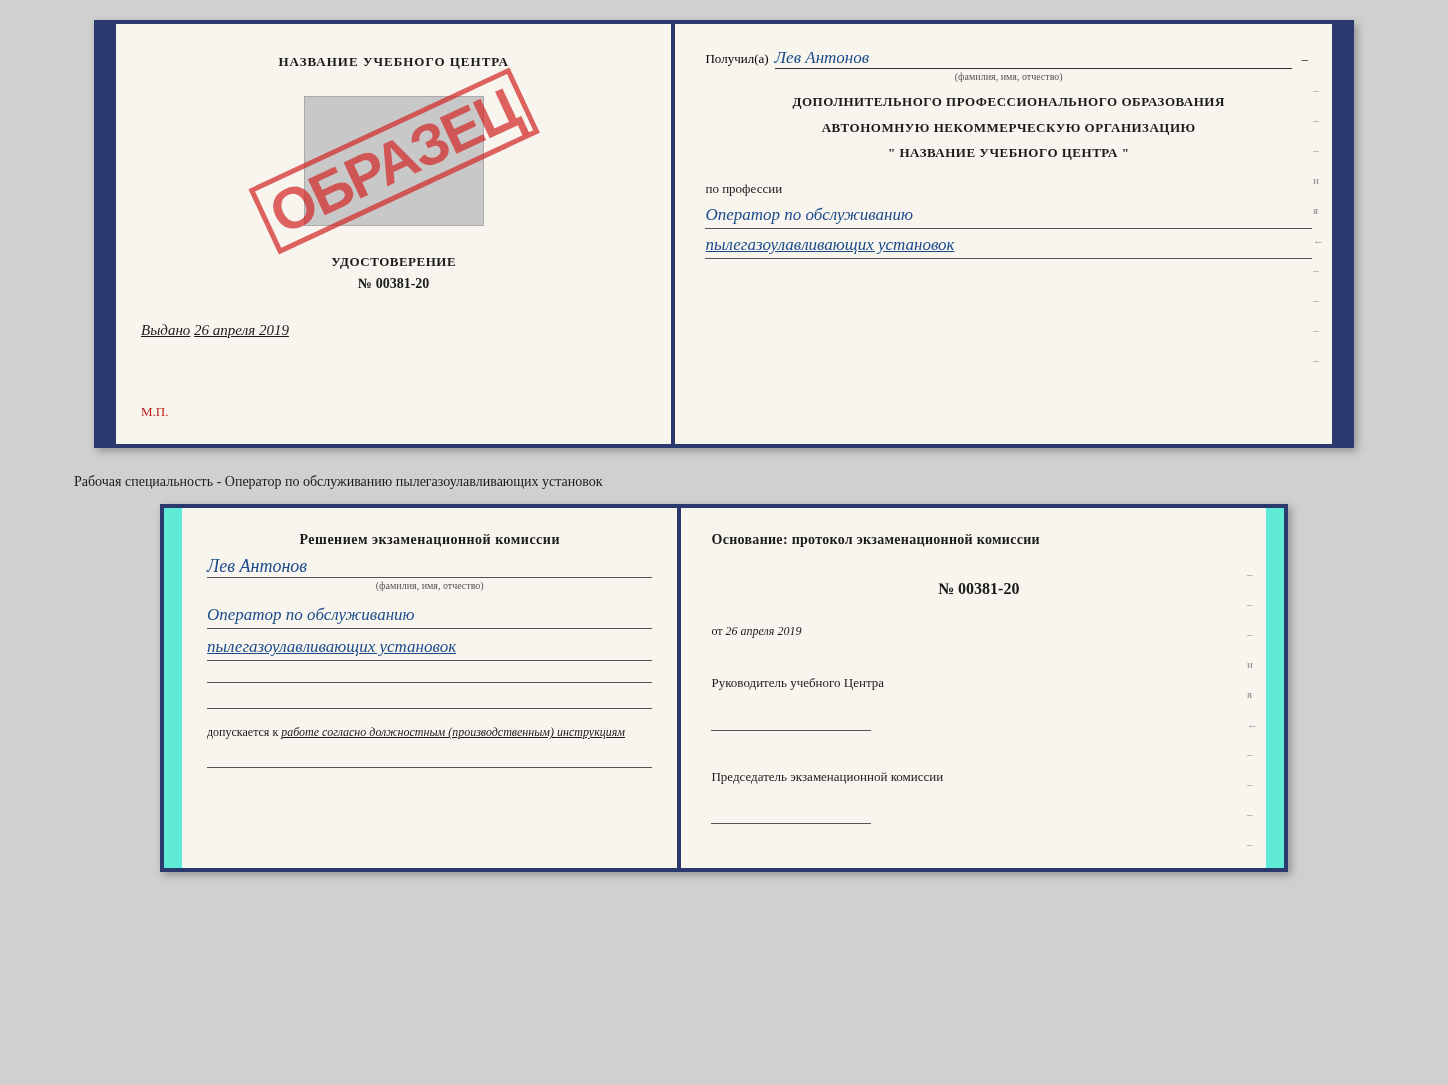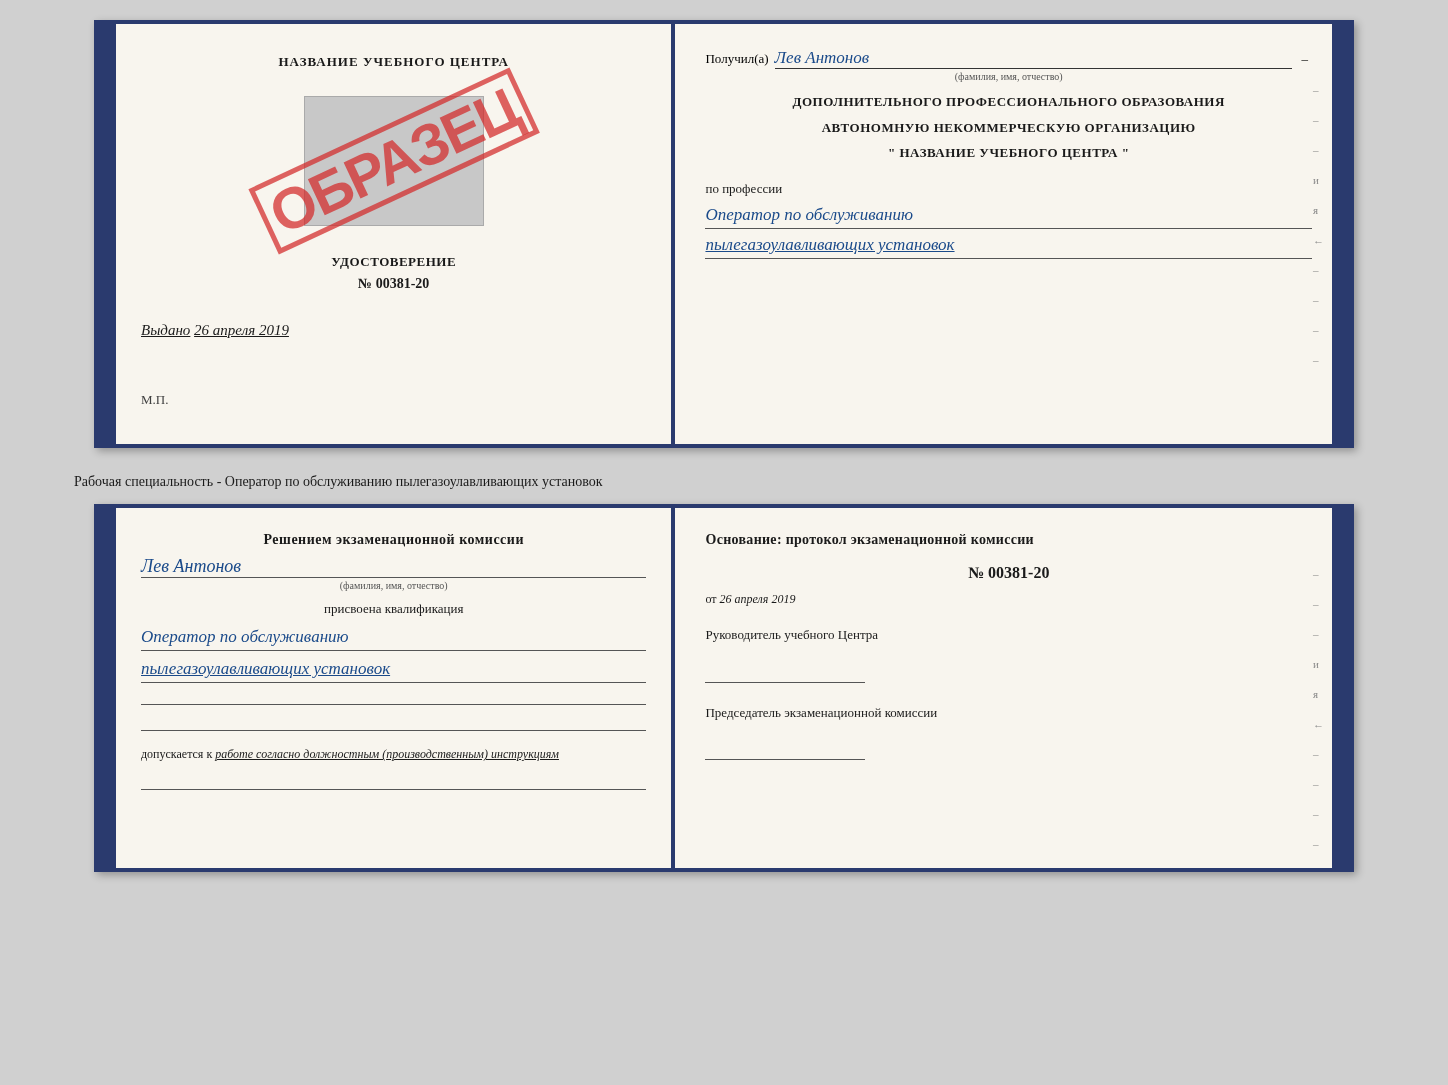--- a/index.html
+++ b/index.html
@@ -121,24 +121,24 @@
       align-self: flex-start;
     }
 
     .doc-issued span {
       font-style: italic;
       text-decoration: underline;
     }
 
     .mp-line {
       position: absolute;
-      bottom: 36px;
+      bottom: 24px;
       left: 25px;
       font-size: 13px;
-      color: #404040;
+      color: #b91c1c;
     }
 
     .right-block-text {
       font-size: 13px;
       font-weight: bold;
       text-transform: uppercase;
       letter-spacing: 0.5px;
       text-align: center;
       color: #1a1a1a;
       line-height: 1.5;
@@ -190,45 +190,47 @@
     .separator-text {
       font-size: 14px;
       color: #1a1a1a;
       margin: 10px 0 14px 0;
       align-self: flex-start;
     }
 
     
     .certificate-book-2 {
       display: flex;
-      width: 1260px;
+      width: 1128px;
       border: 4px solid #2a3a6e;
-      background: #000000;
+      background: #5eead4;
       position: relative;
       box-shadow: 3px 3px 8px rgba(0,0,0,0.3);
+      align-items: center;
     }
 
     .page-left-2 {
       flex: 1;
       border-right: 4px solid #2a3a6e;
       padding: 24px 25px 24px 25px;
       background: #f8f5ee;
       display: flex;
       flex-direction: column;
       min-height: 360px;
       position: relative;
     }
 
     .page-right-2 {
       flex: 1.2;
       padding: 24px 20px 24px 30px;
       background: #f8f5ee;
       display: flex;
       flex-direction: column;
       position: relative;
+      gap: 16px;
     }
 
     .commission-text {
       font-size: 14px;
       font-weight: bold;
       letter-spacing: 0.5px;
       text-align: center;
       color: #1a1a1a;
       margin-bottom: 8px;
     }
@@ -414,21 +416,20 @@
 
   <div class="certificate-book-2">
     <div class="book-spine"></div>
 
     <div class="page-left-2">
       <div class="commission-text">Решением экзаменационной комиссии</div>
 
       <span class="name-handwritten">Лев Антонов</span>
       <div class="small-center">(фамилия, имя, отчество)</div>
 
-      <div class="kvalif-label">присвоена квалификация</div>
 
       <span class="profession-handwritten" style="margin-bottom:2px;">Оператор по обслуживанию</span>
       <span class="profession-line2">пылегазоулавливающих установок</span>
 
       <span class="blank-line"></span>
       <span class="blank-line"></span>
 
       <div class="dopusk-text">
         <span>допускается к</span>
         <span class="dopusk-italic">работе согласно должностным (производственным) инструкциям</span>

